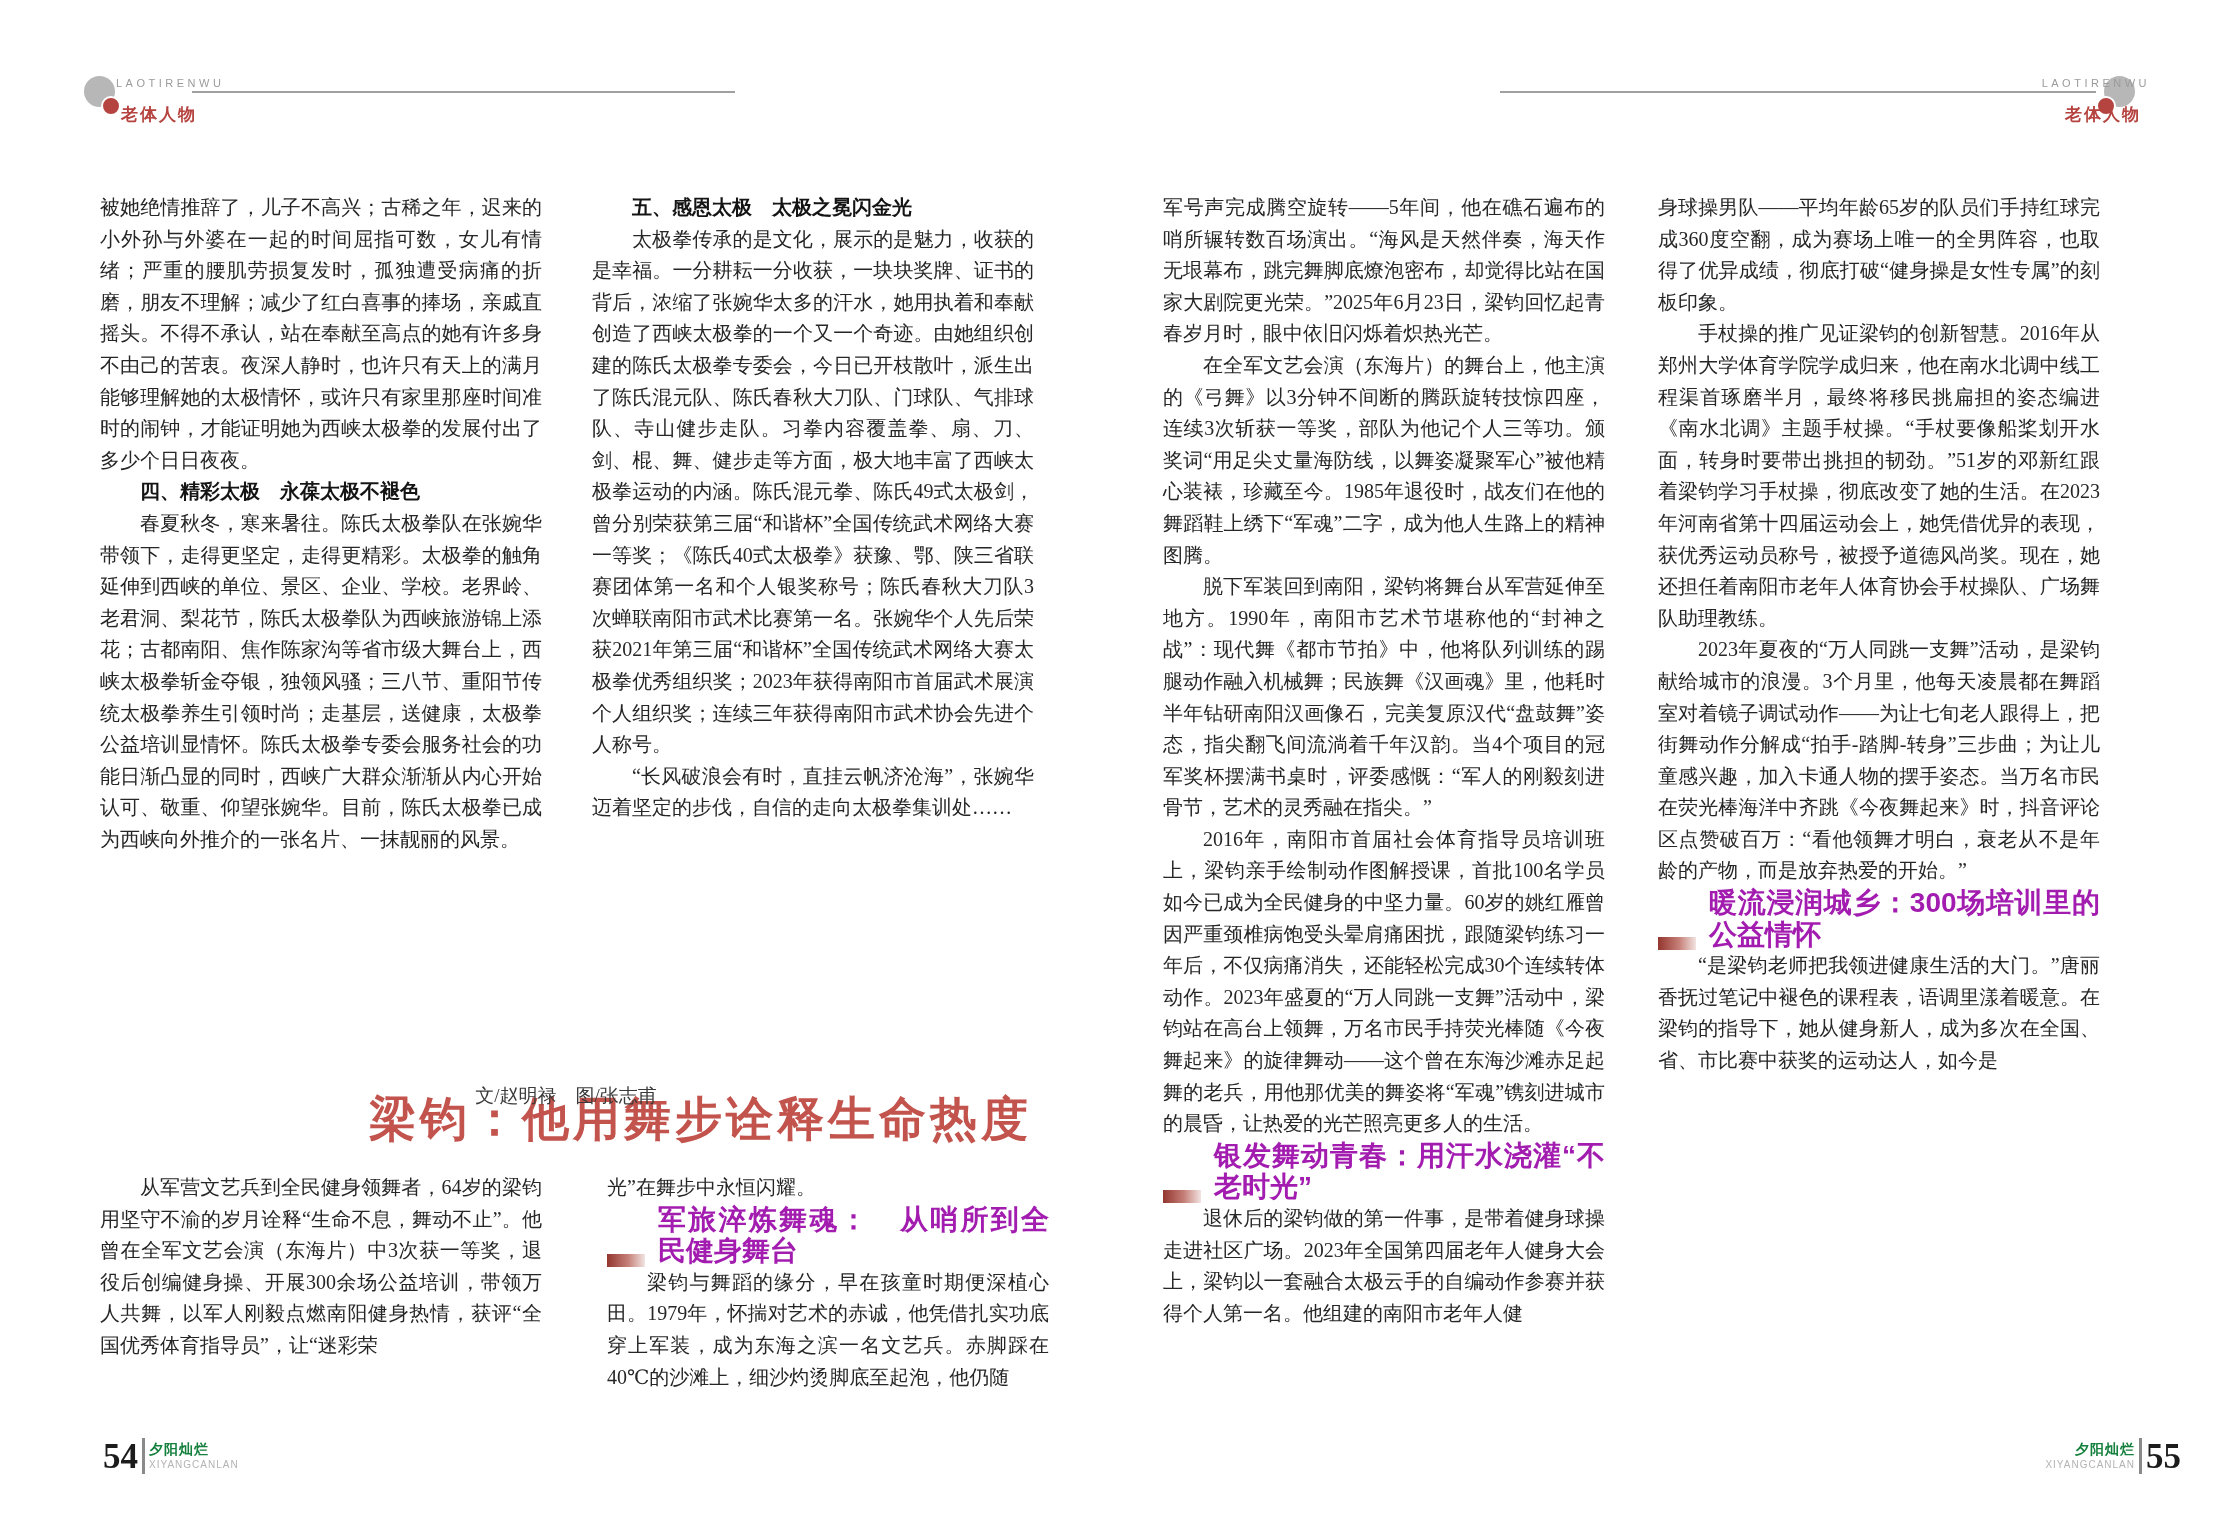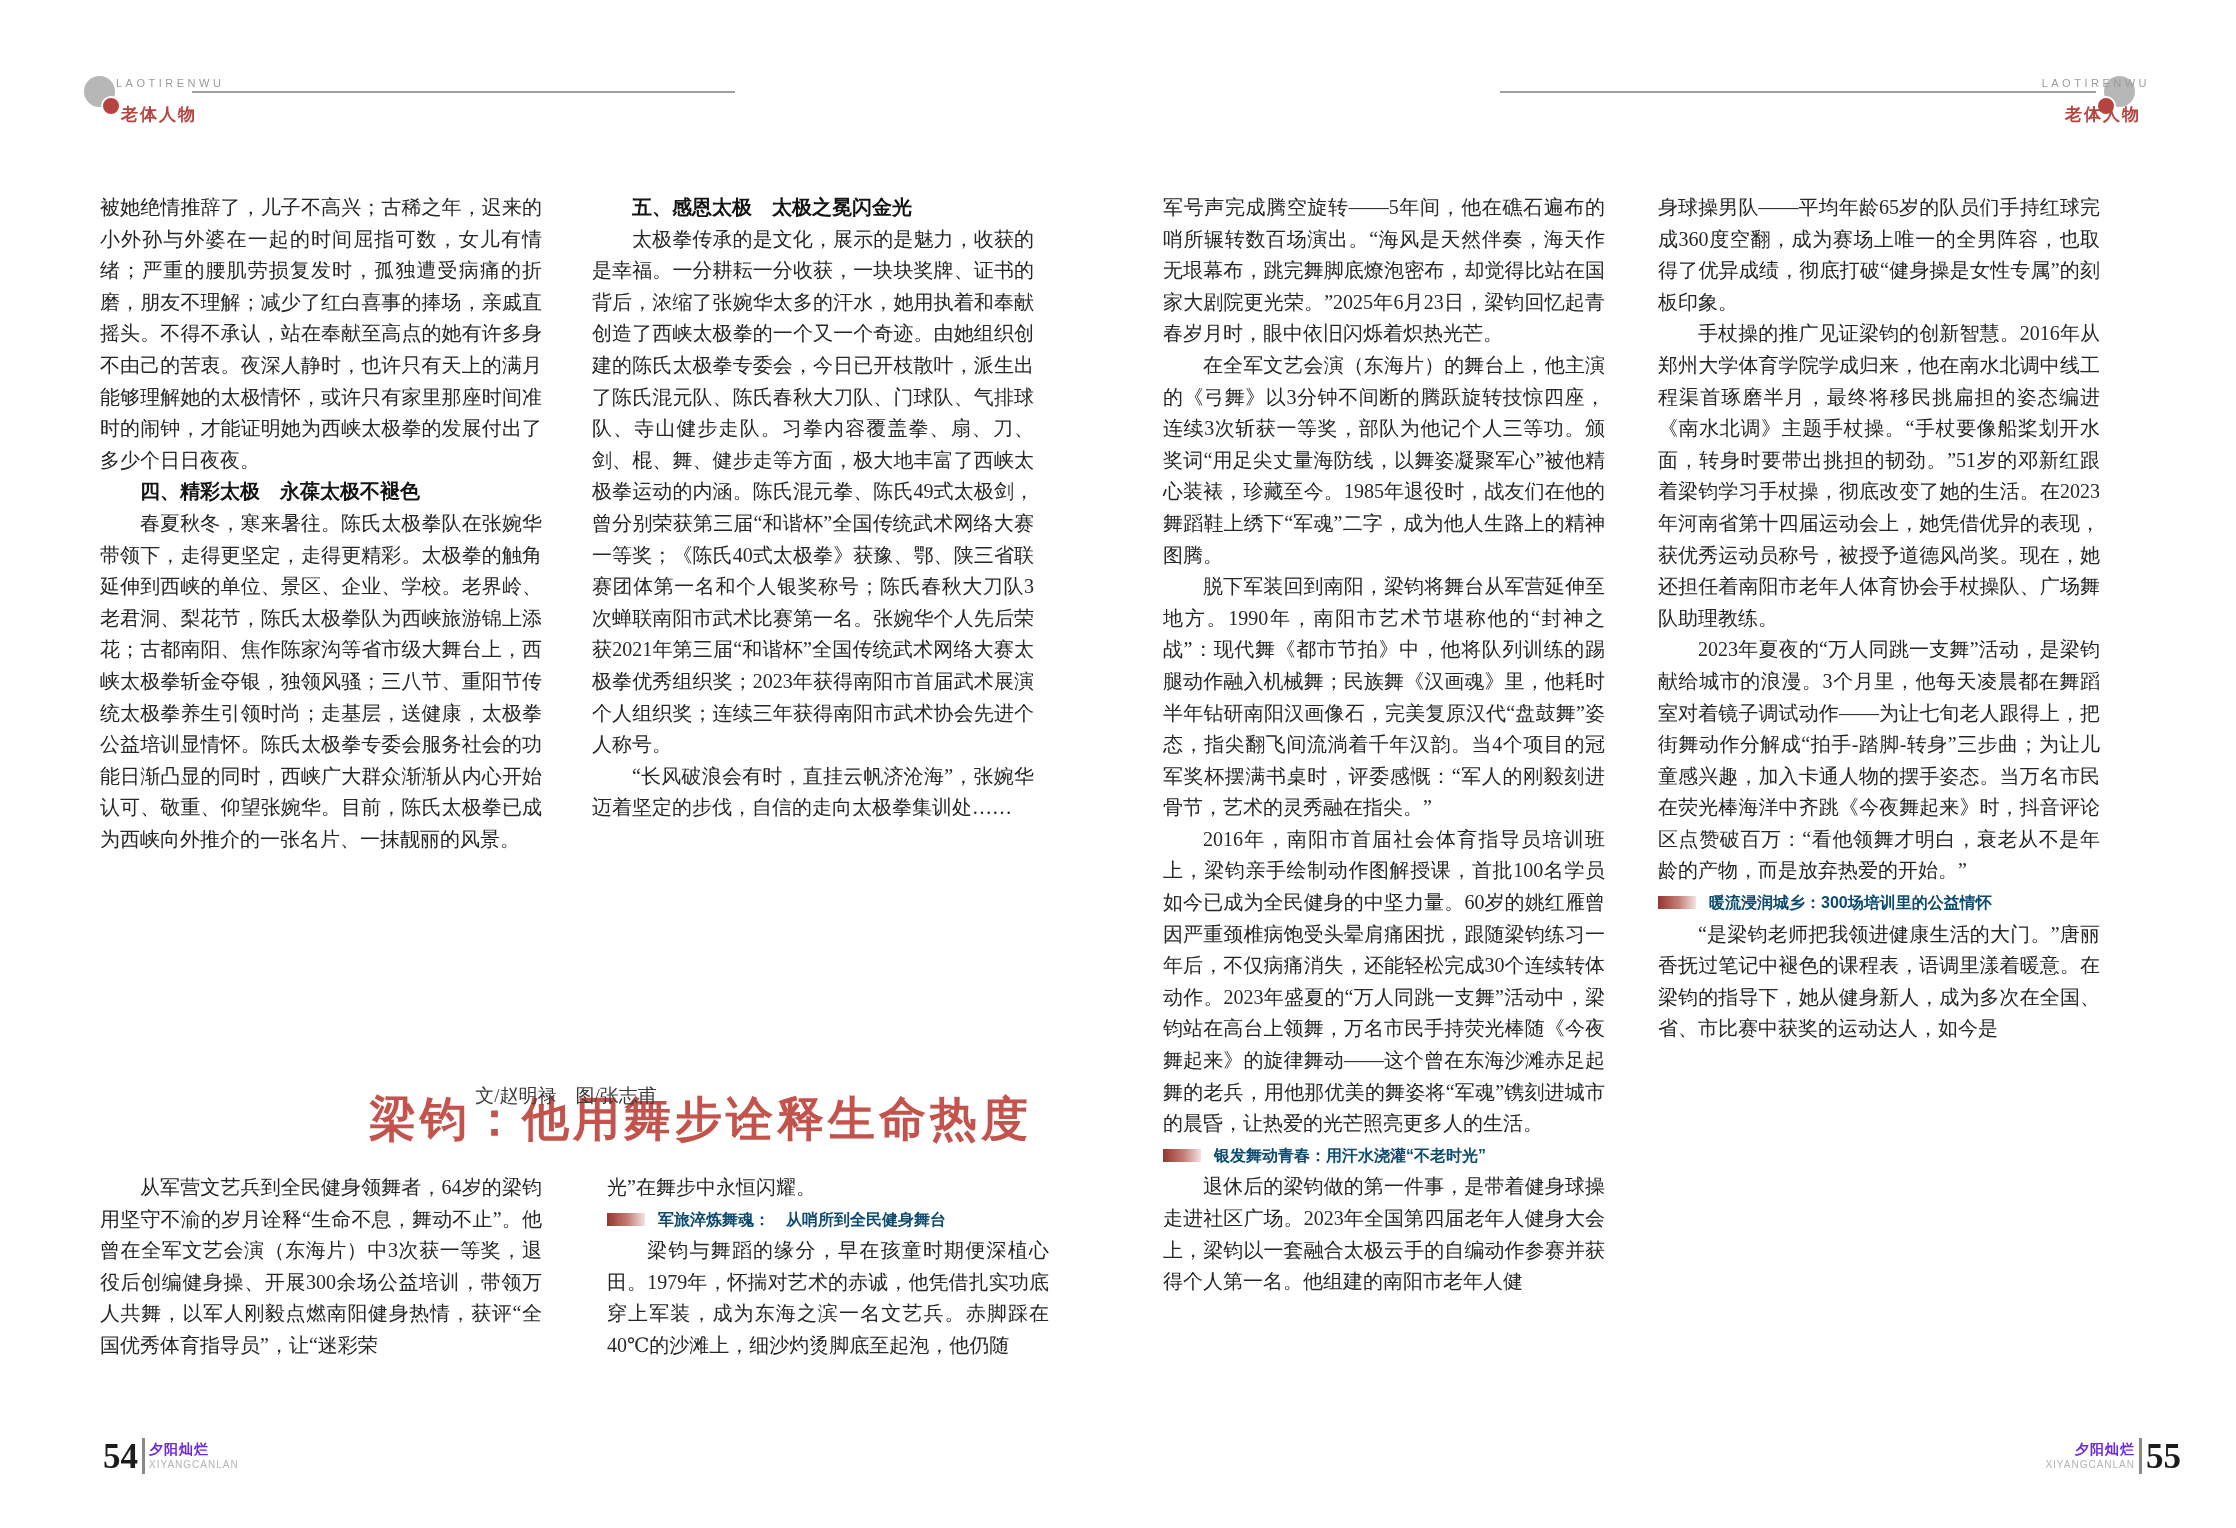--- a/index.html
+++ b/index.html
@@ -35,23 +35,23 @@
     font-size:20px;line-height:31.6px;color:#262626;
     text-align:justify;text-justify:inter-ideograph;
   }
   .col p{margin:0;}
   .col p.indent{text-indent:2em;}
   .col .h2{
     margin:0;font-family:"Liberation Sans","DejaVu Sans",sans-serif;
     font-weight:bold;color:#141414;text-indent:2em;font-size:20px;
   }
   .hbar{
-    display:flex;align-items:center;gap:13px;
+    display:flex;align-items:flex-end;gap:13px;
     font-family:"Liberation Sans","DejaVu Sans",sans-serif;
-    font-weight:bold;color:#0c4a6e;font-size:16px;line-height:31.6px;
+    font-weight:bold;color:#a21caf;font-size:28px;line-height:31.6px;
   }
   .hbar .bar{
     flex:0 0 38px;height:13px;
     background:linear-gradient(90deg,var(--bar-gradient-start,#93362f) 0%,#c57f77 55%,var(--bar-gradient-end,#f2e4e2) 100%);
   }
 
   #l-col1{left:100px;top:192px;}
   #l-col2{left:592px;top:192px;}
   #l-bcol1{left:100px;top:1172px;}
   #l-bcol2{left:592px;top:1172px;margin-left:15px;}
@@ -71,21 +71,21 @@
   }
 
   
   .ftr{position:absolute;top:1438px;display:flex;align-items:center;gap:4px;}
   #ftr-left{left:103px;}
   #ftr-right{right:103px;}
   .ftr-num{font-family:"Liberation Serif","DejaVu Serif",serif;font-weight:bold;font-size:35px;color:#1c1c1c;line-height:1;}
   .ftr-div{width:3px;height:36px;background:#8a8a8a;}
   .ftr-brand{display:flex;flex-direction:column;justify-content:center;line-height:1.25;}
   #ftr-right .ftr-brand{text-align:right;}
-  .ftr-cn{font-family:"Liberation Sans","DejaVu Sans",sans-serif;font-weight:bold;font-size:14px;color:#6d28d9;letter-spacing:1px;}
+  .ftr-cn{font-family:"Liberation Sans","DejaVu Sans",sans-serif;font-weight:bold;font-size:14px;color:#15803d;letter-spacing:1px;}
   .ftr-en{font-family:"Liberation Sans","DejaVu Sans",sans-serif;font-size:10px;color:#b3b3b3;letter-spacing:1px;}
 </style>
 </head>
 <body>
 
 <div class="spread">
 
   <span class="hdr-circle" id="hdrL-circle"></span>
   <span class="hdr-dot" id="hdrL-dot"></span>
   <div class="hdr-en" id="hdrL-en">LAOTIRENWU</div>

